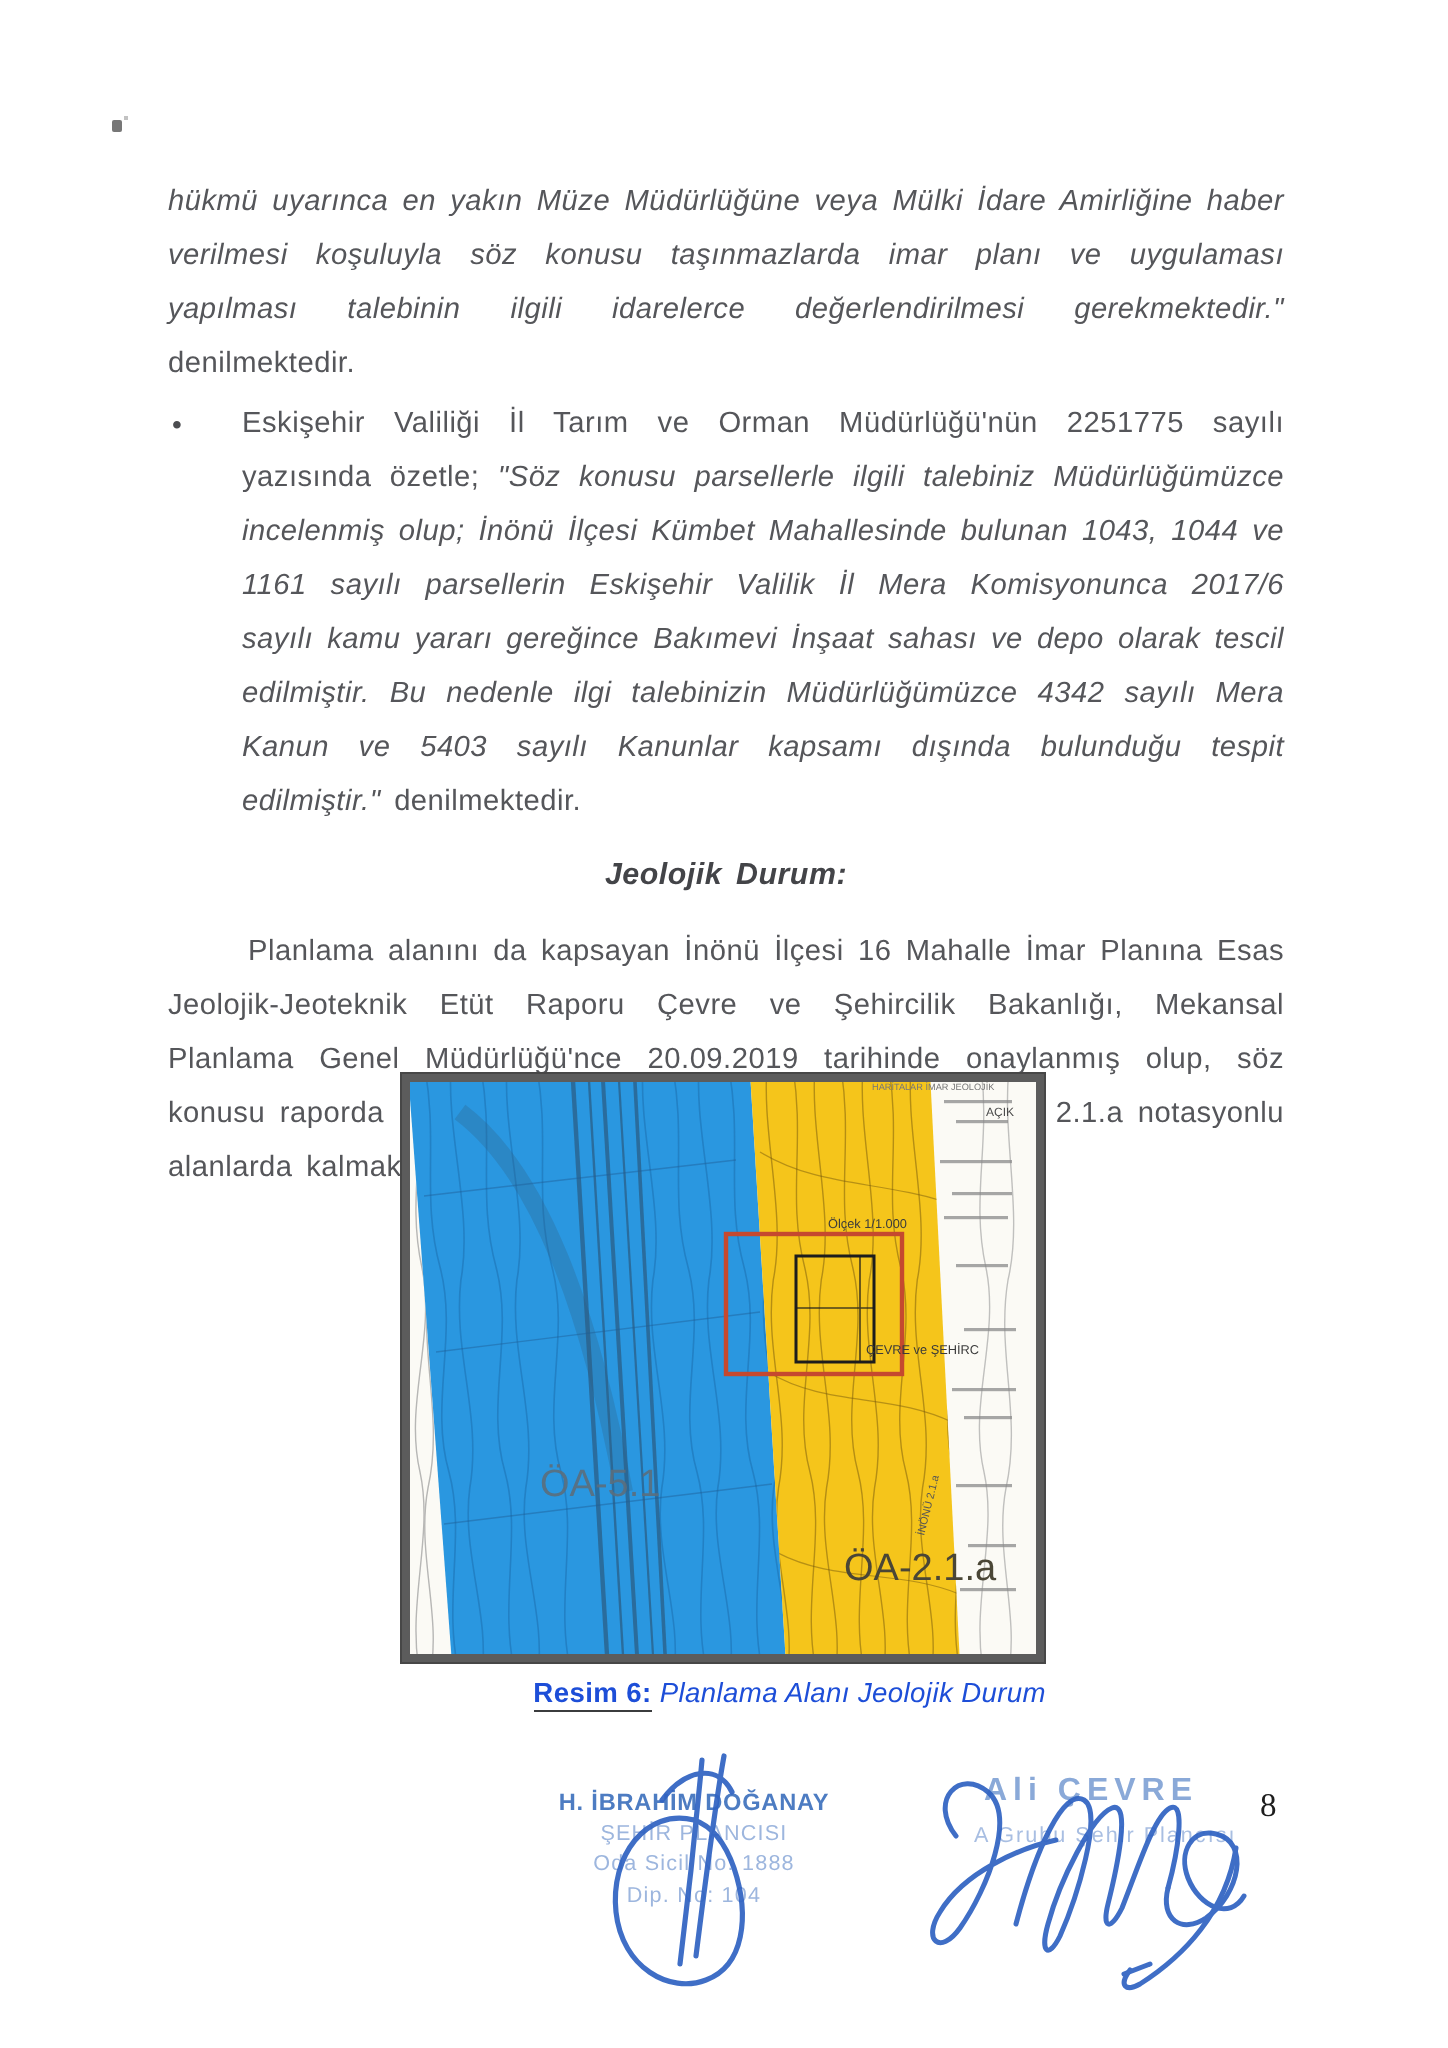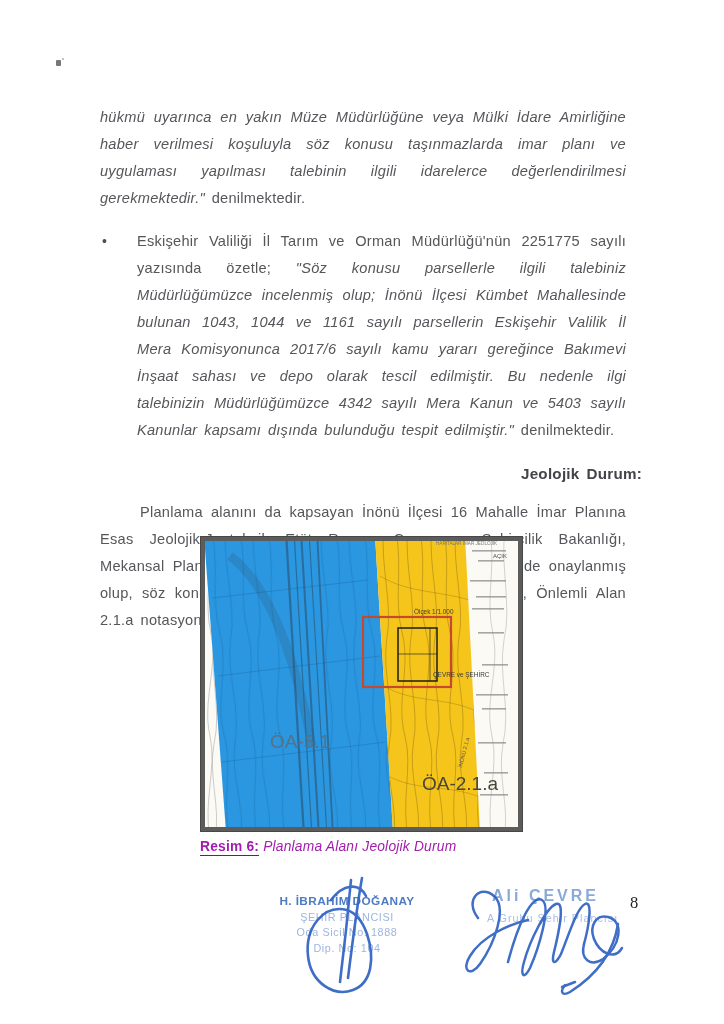--- a/index.html
+++ b/index.html
@@ -7,35 +7,35 @@
     width:724px;height:1024px;position:relative;overflow:hidden;
     background:#ffffff;
     font-family:"Liberation Sans", sans-serif;
     color:#55565a;
   }
   
   .textblock{
     position:absolute;left:84px;top:88px;width:558px;
     font-size:14.6px;line-height:27px;letter-spacing:.25px;word-spacing:2.5px;
   }
-  p{margin:16px;text-align:justify;}
+  p{margin:0;text-align:justify;}
   .it{font-style:italic;}
   .bullet-para{position:relative;padding-left:37px;margin-top:3px;}
   .bullet-marker{position:absolute;left:2px;top:0;font-size:14px;color:#4c4d50;}
   .section-heading{
-    font-weight:bold;font-size:15.2px;color:#434448;
-    margin:9px 0 5px 0;text-align:right;
+    font-weight:bold;font-style:italic;font-size:15.2px;color:#434448;
+    margin:9px 0 5px 0;text-align:center;
   }
   .indent-para{text-indent:40px;margin-top:12px;}
   
   .map-wrap{position:absolute;left:200px;top:536px;width:323px;height:296px;}
   .map-wrap svg{display:block;}
   .caption{
-    position:absolute;left:200px;top:839px;width:323px;text-align:left;
-    font-size:13.8px;color:#a21caf;letter-spacing:.2px;
+    position:absolute;left:200px;top:839px;width:323px;text-align:right;
+    font-size:13.8px;color:#1d4ed8;letter-spacing:.2px;
   }
   .caption .cap-label{font-weight:bold;border-bottom:1.6px solid #3b3c3e;padding-bottom:1px;}
   .caption .cap-text{font-style:italic;}
   
   .sig-left-text{
     position:absolute;left:262px;top:894px;width:170px;text-align:center;
     line-height:15.5px;z-index:1;
   }
   .sig-left-text .sig-name{font-weight:bold;font-size:11.8px;color:#4d7cc2;letter-spacing:.4px;}
   .sig-left-text .sig-sub{font-size:10.8px;color:#9db6de;letter-spacing:.6px;}

